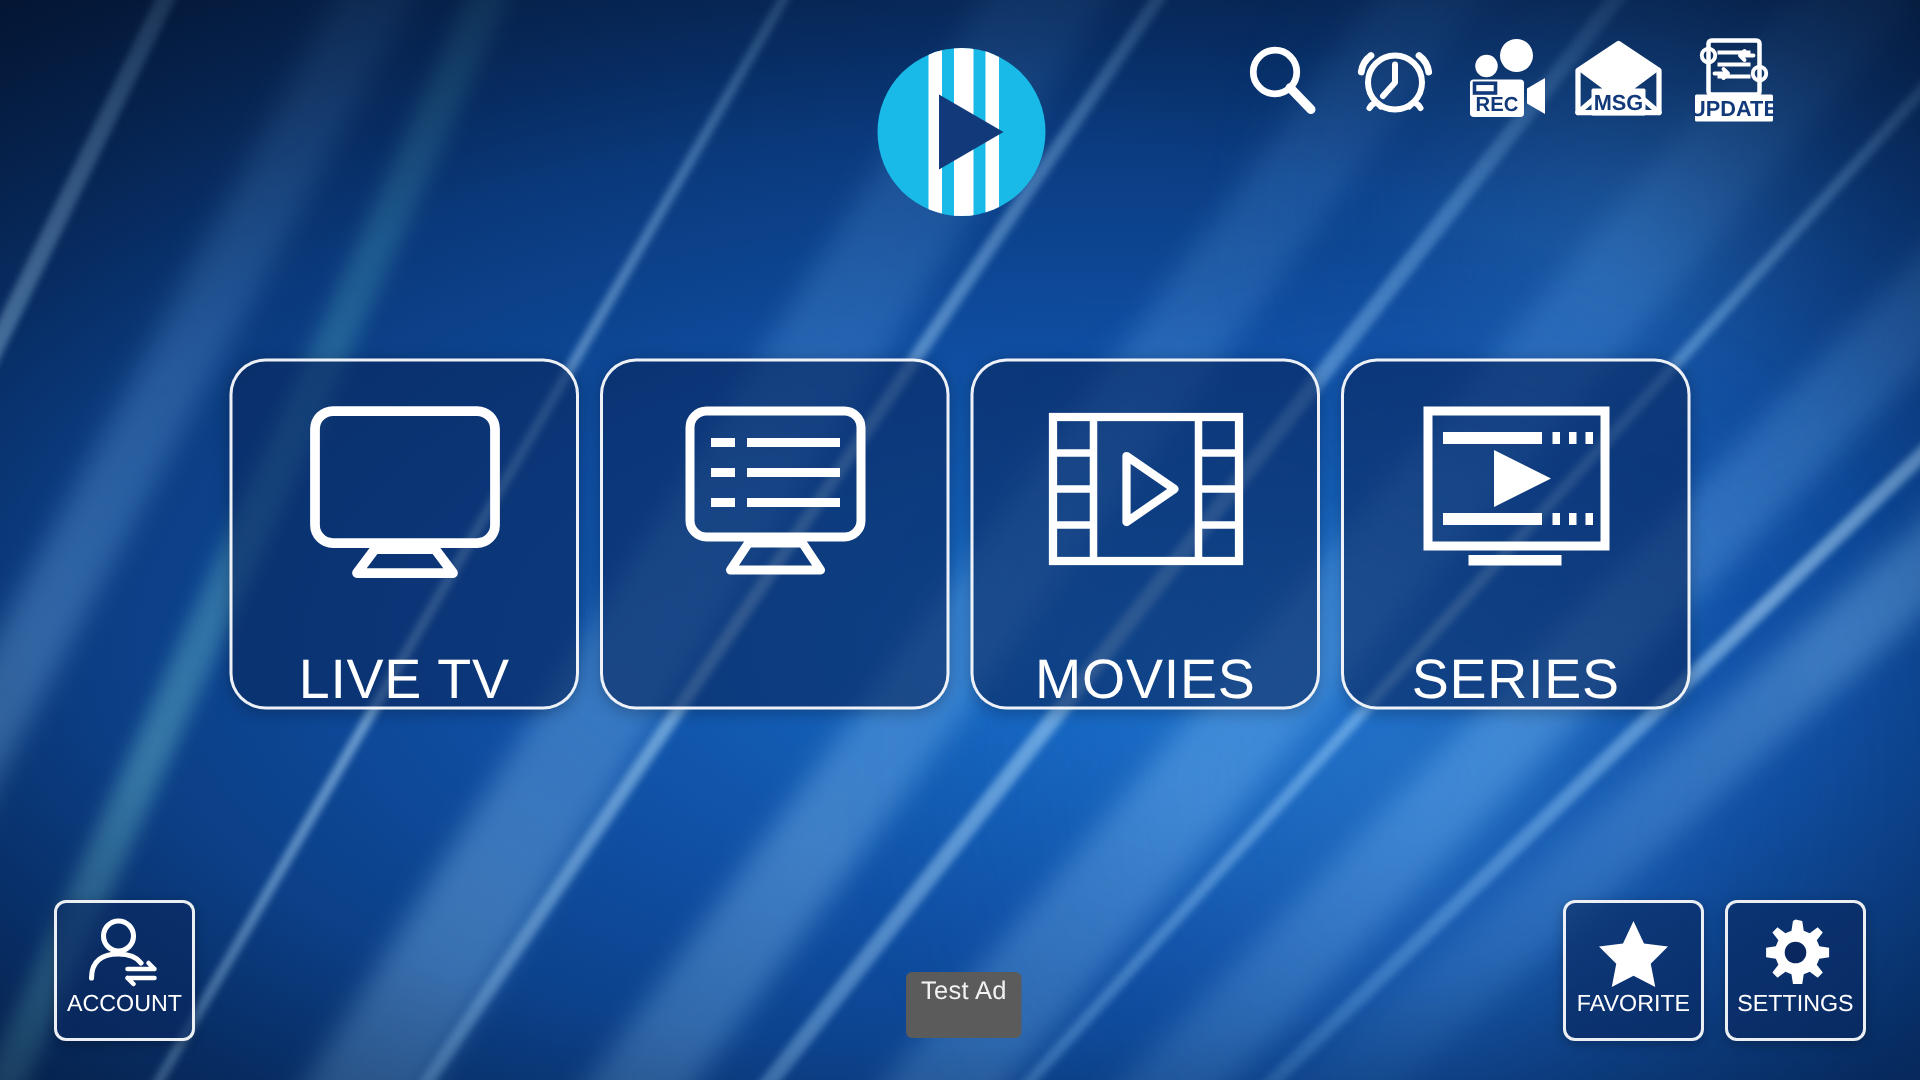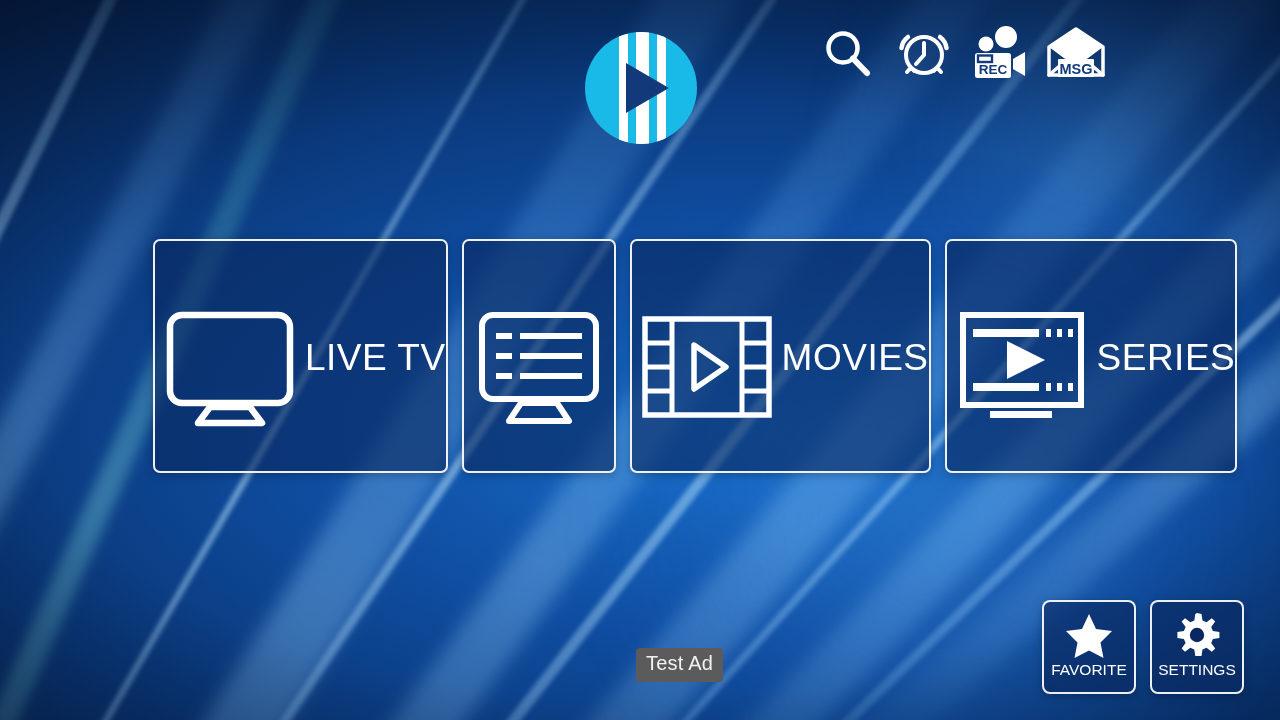--- a/index.html
+++ b/index.html
@@ -105,42 +105,42 @@
     height: 80px;
     display: flex;
     align-items: center;
     gap: 4px;
   }
   .topicon {
     width: 72px;
     height: 74px;
     display: flex;
     align-items: center;
-    justify-content: center;
+    justify-content: flex-end;
     cursor: pointer;
   }
 
   
   .tiles {
     position: absolute;
     left: 153px;
     top: 239px;
     width: 974px;
     height: 234px;
     display: flex;
     gap: 14px;
   }
   .tile {
     position: relative;
     flex: 1 1 0;
     border: 2.5px solid rgba(255,255,255,0.93);
-    border-radius: 7px;
+    border-radius: 24px;
     background: rgba(10,40,95,0.62);
     display: flex;
-    flex-direction: row;
+    flex-direction: column;
     align-items: center;
     justify-content: space-between;
     cursor: pointer;
     box-shadow: 0 2px 10px rgba(0,0,0,0.25);
   }
   .tile-icon {
     margin-top: 22px;
     height: 126px;
     display: flex;
     align-items: center;
@@ -198,29 +198,28 @@
     margin-top: 2px;
     white-space: nowrap;
   }
   .btn.wide { width: 100px; }
 
   
   .test-ad {
     position: absolute;
     left: 604px;
     top: 648px;
-    padding: 4px 10px 8px 10px;
+    padding: 4px 10px 21px 10px;
     background: #5b5b5b;
     border-radius: 4px;
     color: #f2f2f2;
-    font-size: 20px;
+    font-size: 17px;
     line-height: 1.1;
     letter-spacing: 0.2px;
     cursor: pointer;
-    margin-left: 32px;
   }
 
   svg { display: block; }
 </style>
 </head>
 <body>
 
 <div id="app">
 
   <div class="bg-base"></div>
@@ -292,20 +291,34 @@
     <div class="topicon">
       <svg width="66" height="58" viewBox="0 0 66 58">
         <path d="M6 50 L6 22 L33 4 L60 22 L60 50 Z" fill="none" stroke="#ffffff" stroke-width="3.5" stroke-linejoin="round"></path>
         <path d="M6 22 L33 42 L60 22 L60 21 L33 3 L6 21 Z" fill="#ffffff"></path>
         <path d="M6 50 L26 33 M60 50 L40 33" stroke="#ffffff" stroke-width="3.5" stroke-linecap="round"></path>
         <rect x="15" y="34" width="36" height="18" rx="1" fill="#ffffff"></rect>
         <text x="33" y="48.5" font-family="'Liberation Sans',sans-serif" font-size="14.5" font-weight="bold" fill="#123a7a" text-anchor="middle">MSG</text>
       </svg>
     </div>
 
+    <div class="topicon">
+      <svg width="66" height="62" viewBox="0 0 66 62">
+        <rect x="17" y="4" width="34" height="36" rx="2" fill="none" stroke="#ffffff" stroke-width="3"></rect>
+        <line x1="23" y1="12" x2="45" y2="12" stroke="#ffffff" stroke-width="2.6"></line>
+        <line x1="23" y1="20" x2="45" y2="20" stroke="#ffffff" stroke-width="2.6"></line>
+        <line x1="23" y1="28" x2="45" y2="28" stroke="#ffffff" stroke-width="2.6"></line>
+        <path d="M47 14 L38 14 M41 11 L38 14 L41 17" fill="none" stroke="#ffffff" stroke-width="2.6" stroke-linecap="round" stroke-linejoin="round"></path>
+        <path d="M21 26 L30 26 M27 23 L30 26 L27 29" fill="none" stroke="#ffffff" stroke-width="2.6" stroke-linecap="round" stroke-linejoin="round"></path>
+        <circle cx="17" cy="14" r="4.5" fill="none" stroke="#ffffff" stroke-width="2.6"></circle>
+        <circle cx="51" cy="26" r="4.5" fill="none" stroke="#ffffff" stroke-width="2.6"></circle>
+        <rect x="8" y="40" width="52" height="18" rx="1" fill="#ffffff"></rect>
+        <text x="34" y="54" font-family="'Liberation Sans',sans-serif" font-size="14.5" font-weight="bold" fill="#123a7a" text-anchor="middle">UPDATE</text>
+      </svg>
+    </div>
 
   </div>
 
   <div class="tiles">
 
     <div class="tile">
       <div class="tile-icon">
         <svg width="150" height="120" viewBox="0 0 150 120">
           <rect x="15" y="8" width="120" height="88" rx="12" fill="none" stroke="#ffffff" stroke-width="6.5"></rect>
           <path d="M55 100 L95 100 L107 116 L43 116 Z" fill="none" stroke="#ffffff" stroke-width="6.5" stroke-linejoin="round"></path>
@@ -363,20 +376,31 @@
           <rect x="43" y="104" width="62" height="7" fill="#ffffff"></rect>
         </svg>
       </div>
       <div class="tile-label">SERIES</div>
     </div>
 
   </div>
 
   <div class="bottom-left">
 
+    <div class="btn">
+      <div class="btn-icon">
+        <svg width="56" height="46" viewBox="0 0 56 46">
+          <circle cx="24" cy="12" r="10" fill="none" stroke="#ffffff" stroke-width="3.4"></circle>
+          <path d="M6 40 C6 28 14 24 24 24 C31 24 36 26 39 30" fill="none" stroke="#ffffff" stroke-width="3.4" stroke-linecap="round"></path>
+          <path d="M30 34 L48 34 M44 30 L48 34" fill="none" stroke="#ffffff" stroke-width="3" stroke-linecap="round" stroke-linejoin="round"></path>
+          <path d="M48 40 L30 40 M34 44 L30 40" fill="none" stroke="#ffffff" stroke-width="3" stroke-linecap="round" stroke-linejoin="round"></path>
+        </svg>
+      </div>
+      <div class="btn-label">ACCOUNT</div>
+    </div>
 
 
 
   </div>
 
   <div class="bottom-right">
 
     <div class="btn">
       <div class="btn-icon">
         <svg width="50" height="48" viewBox="0 0 50 48">

